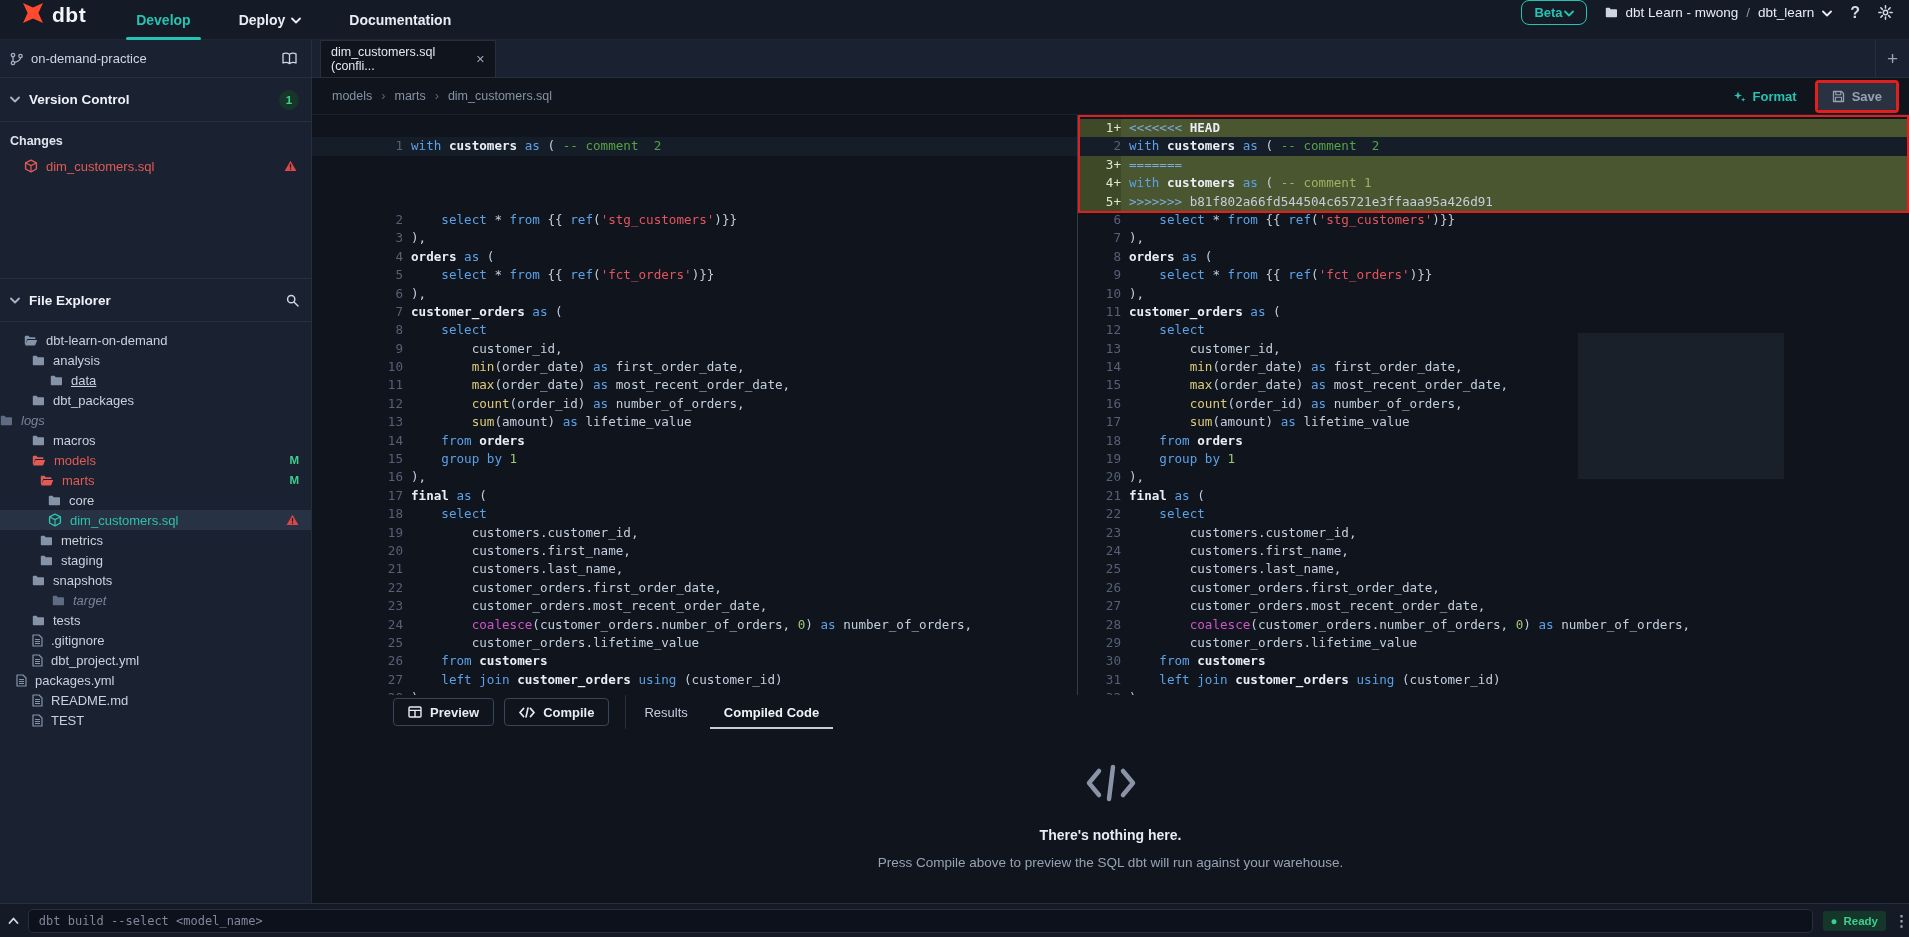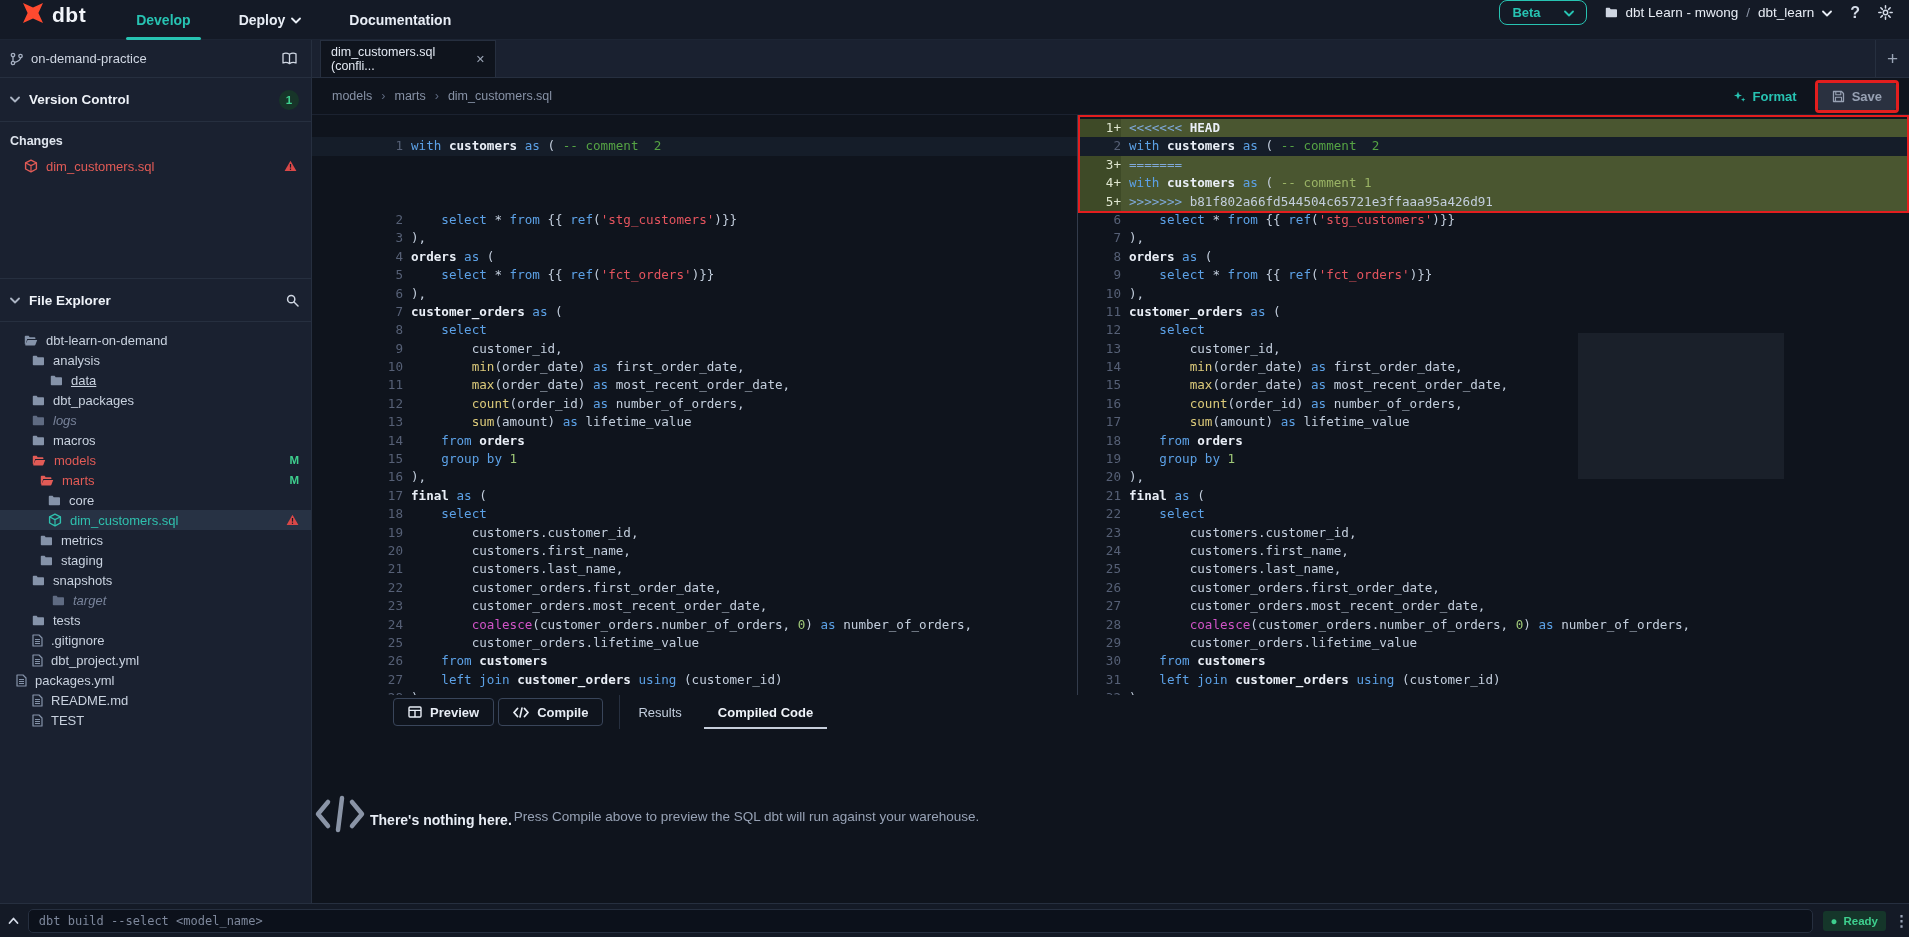--- a/index.html
+++ b/index.html
@@ -12,21 +12,21 @@
            display:flex; align-items:flex-start; border-bottom:1px solid #1d2534; }
   .logo{ display:flex; align-items:center; gap:6px; padding:0 26px 0 20px; }
   .logo-text{ font-size:21px; font-weight:800; color:#f2f5fa; letter-spacing:.5px; }
   .nav-item{ position:relative; height:40px; display:flex; align-items:center; gap:6px;
              padding:0 24px; font-size:14px; font-weight:700; color:#e8edf5; cursor:pointer; }
   .nav-item.active{ color:#27c3b2; }
   .nav-item.active::after{ content:""; position:absolute; left:14px; right:14px; bottom:0;
              height:3px; background:#27c3b2; border-radius:2px; }
   .nav-item .chev{ color:#e8edf5; display:flex; }
   .topnav-right{ margin-left:auto; display:flex; align-items:center; gap:18px; padding-right:16px; }
-  .beta-badge{ display:flex; align-items:center; gap:23px; border:1.5px solid #27c3b2; color:#27c3b2;
+  .beta-badge{ display:flex; align-items:center; gap:1px; border:1.5px solid #27c3b2; color:#27c3b2;
                font-size:13px; font-weight:700; border-radius:8px; padding:4px 12px; cursor:pointer; }
   .proj-crumb{ display:flex; align-items:center; gap:8px; font-size:13.5px; color:#e8edf5; cursor:pointer; }
   .proj-crumb .org{ font-weight:400; }
   .proj-crumb .slash{ color:#8a94a6; }
   .icon-btn{ color:#d5dce8; font-size:16px; font-weight:700; cursor:pointer; display:flex; align-items:center; }
 
   
   .sidebar{ position:absolute; top:40px; left:0; width:312px; height:863px; background:#1a2130;
             border-right:1px solid #262f3f; font-size:13px; }
   .branch-row{ height:38px; display:flex; align-items:center; padding:0 14px 0 10px; gap:8px;
@@ -97,28 +97,28 @@
   .tk-fn{ color:#dcca7a; } .tk-mag{ color:#d254c8; } .tk-num{ color:#9fc878; } .tk-mrk{ color:#7fa9d9; }
   .conflict-box{ position:absolute; top:0; left:0; right:0; height:98px; border:2.5px solid #e31e1e; pointer-events:none; }
   .minimap{ position:absolute; left:500px; top:218px; width:206px; height:146px;
             background:rgba(140,152,175,.09); }
 
   
   .panel-toolbar{ height:34px; background:#0f141d; display:flex; align-items:center; position:relative; }
   .pt-btn{ height:28px; display:flex; align-items:center; gap:8px; padding:0 14px; border:1px solid #39455a;
            border-radius:4px; color:#e8edf5; font-size:13px; font-weight:700; cursor:pointer; background:transparent; }
   .pt-btn:first-of-type{ margin-left:81px; }
-  .pt-btn + .pt-btn{ margin-left:4px; }
+  .pt-btn + .pt-btn{ margin-left:10px; }
   .pt-divider{ width:1px; height:34px; background:#262f3f; margin-left:16px; }
   .pt-tab{ position:relative; height:34px; display:flex; align-items:center; padding:0 18px;
            font-size:13px; color:#c3cedd; cursor:pointer; }
   .pt-tab.active{ color:#f0f4fa; font-weight:700; }
   .pt-tab.active::after{ content:""; position:absolute; left:4px; right:4px; bottom:0; height:2px; background:#c6cedb; }
-  .panel-body{ height:174px; background:#0f141d; display:flex; flex-direction:row;
-               align-items:center; gap:2px; }
+  .panel-body{ height:174px; background:#0f141d; display:flex; flex-direction:column;
+               align-items:center; justify-content:center; gap:12px; }
   .empty-title{ font-size:14px; font-weight:700; color:#e8edf5; margin-top:8px; }
   .empty-caption{ font-size:13.5px; color:#97a2b5; }
 
   
   .cmdbar{ position:absolute; left:0; top:903px; width:100%; height:34px; background:#141a26;
            border-top:1px solid #262f3f; display:flex; align-items:center;justify-content:space-between; }
   .cmd-caret{ width:28px; display:flex; justify-content:center; color:#d5dce8; cursor:pointer; }
   .cmd-input{ width:1798px; height:24px; background:#0c111b; border:1px solid #262f3f; border-radius:5px;
               color:#7d879b; font-family:"DejaVu Sans Mono", monospace; font-size:12px; padding:0 10px; outline:none; }
   .ready-badge{ margin-left:10px; height:20px; display:flex; align-items:center; gap:6px; background:#15362a;
@@ -283,21 +283,21 @@
         </div>
         <div class="tree-row" style="padding-left: 32px;">
           <span class="ic">
             <svg width="13" height="11" viewBox="0 0 13 11">
               <path d="M.8 1.6c0-.4.3-.8.8-.8h3l1.1 1.4h5.5c.5 0 .8.4.8.8v6.4c0 .4-.3.8-.8.8H1.6c-.5 0-.8-.4-.8-.8Z" fill="currentColor"></path>
             </svg>
           </span>
           <span>dbt_packages</span>
           <span class="grow"></span>
         </div>
-        <div class="tree-row dim" style="padding-left: 32px;">
+        <div class="tree-row dim" style="">
           <span class="ic">
             <svg width="13" height="11" viewBox="0 0 13 11">
               <path d="M.8 1.6c0-.4.3-.8.8-.8h3l1.1 1.4h5.5c.5 0 .8.4.8.8v6.4c0 .4-.3.8-.8.8H1.6c-.5 0-.8-.4-.8-.8Z" fill="currentColor"></path>
             </svg>
           </span>
           <span>logs</span>
           <span class="grow"></span>
         </div>
         <div class="tree-row" style="padding-left: 32px;">
           <span class="ic">

